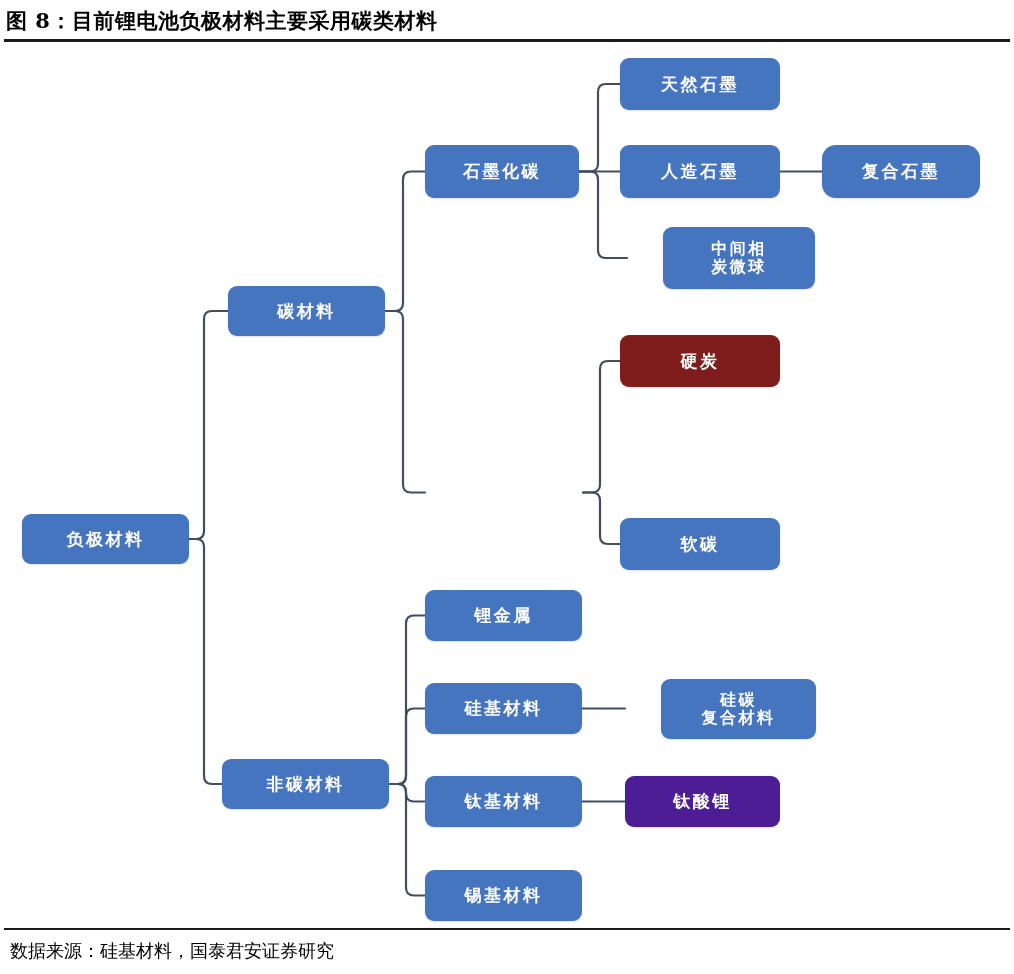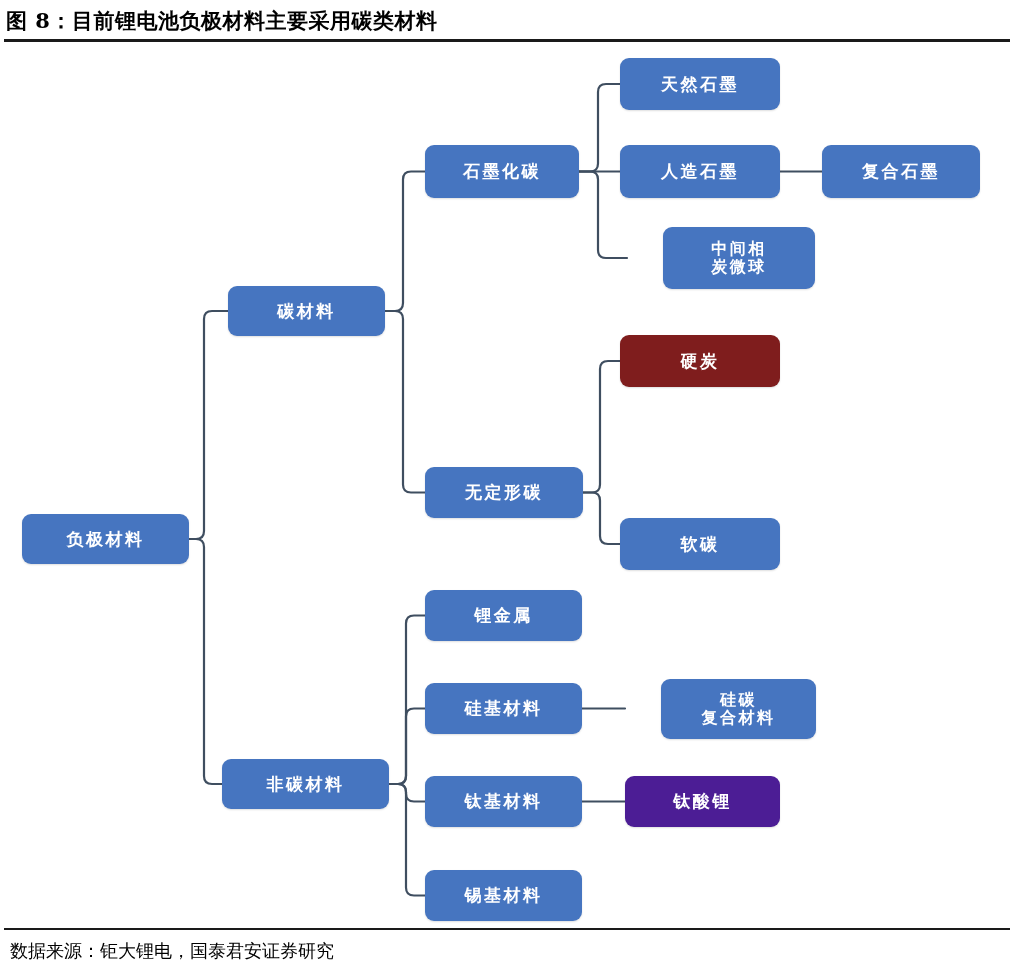--- a/index.html
+++ b/index.html
@@ -144,36 +144,35 @@
           <path d="M 582 666.5 H 625"></path>
           <path d="M 582 759.5 H 625"></path>
         </g>
     </svg>
 
     <div id="node-layer">
         <div class="node" style="left: 22px; top: 472px; width: 167px; height: 50px; background: rgb(70, 117, 192); color: rgb(255, 255, 255);">负极材料</div>
         <div class="node" style="left: 228px; top: 244px; width: 157px; height: 50px; background: rgb(70, 117, 192); color: rgb(255, 255, 255);">碳材料</div>
         <div class="node" style="left: 222px; top: 717px; width: 167px; height: 50px; background: rgb(70, 117, 192); color: rgb(255, 255, 255);">非碳材料</div>
         <div class="node" style="left: 425px; top: 103px; width: 154px; height: 53px; background: rgb(70, 117, 192); color: rgb(255, 255, 255);">石墨化碳</div>
-        <div class="node" style="left: 425px; top: 425px; width: 158px; height: 51px; background: rgb(70, 117, 192); color: rgb(255, 255, 255);">无定形碳</div>
         <div class="node" style="left: 620px; top: 16px; width: 160px; height: 52px; background: rgb(70, 117, 192); color: rgb(255, 255, 255);">天然石墨</div>
         <div class="node" style="left: 620px; top: 103px; width: 160px; height: 53px; background: rgb(70, 117, 192); color: rgb(255, 255, 255);">人造石墨</div>
-        <div class="node" style="left: 822px; top: 103px; width: 158px; height: 53px; background: rgb(70, 117, 192); color: rgb(255, 255, 255);">复合石墨</div>
+        <div class="node" style="left: 822px; top: 103px; width: 158px; height: 53px; background: rgb(70, 117, 192); color: rgb(255, 255, 255); border-radius: 14px;">复合石墨</div>
         <div class="node two-line" style="left: 627px; top: 185px; width: 152px; height: 62px; background: rgb(70, 117, 192); color: rgb(255, 255, 255);">中间相
 炭微球</div>
         <div class="node" style="left: 620px; top: 293px; width: 160px; height: 52px; background: #7f1d1d; color: rgb(255, 255, 255);">硬炭</div>
         <div class="node" style="left: 620px; top: 476px; width: 160px; height: 52px; background: rgb(70, 117, 192); color: rgb(255, 255, 255);">软碳</div>
         <div class="node" style="left: 425px; top: 548px; width: 157px; height: 51px; background: rgb(70, 117, 192); color: rgb(255, 255, 255);">锂金属</div>
         <div class="node" style="left: 425px; top: 641px; width: 157px; height: 51px; background: rgb(70, 117, 192); color: rgb(255, 255, 255);">硅基材料</div>
         <div class="node two-line" style="left: 625px; top: 637px; width: 155px; height: 60px; background: rgb(70, 117, 192); color: rgb(255, 255, 255);">硅碳
 复合材料</div>
         <div class="node" style="left: 425px; top: 734px; width: 157px; height: 51px; background: rgb(70, 117, 192); color: rgb(255, 255, 255);">钛基材料</div>
         <div class="node" style="left: 625px; top: 734px; width: 155px; height: 51px; background: #4c1d95; color: rgb(255, 255, 255);">钛酸锂</div>
         <div class="node" style="left: 425px; top: 828px; width: 157px; height: 51px; background: rgb(70, 117, 192); color: rgb(255, 255, 255);">锡基材料</div>
       </div>
 
   </div>
 
   <div id="footer-rule"></div>
 
-  <div id="figure-source">数据来源：钜大锂电，国泰君安证券研究</div>
+  <div id="figure-source">数据来源：硅基材料，国泰君安证券研究</div>
 
 </div>
 
 </body></html>

